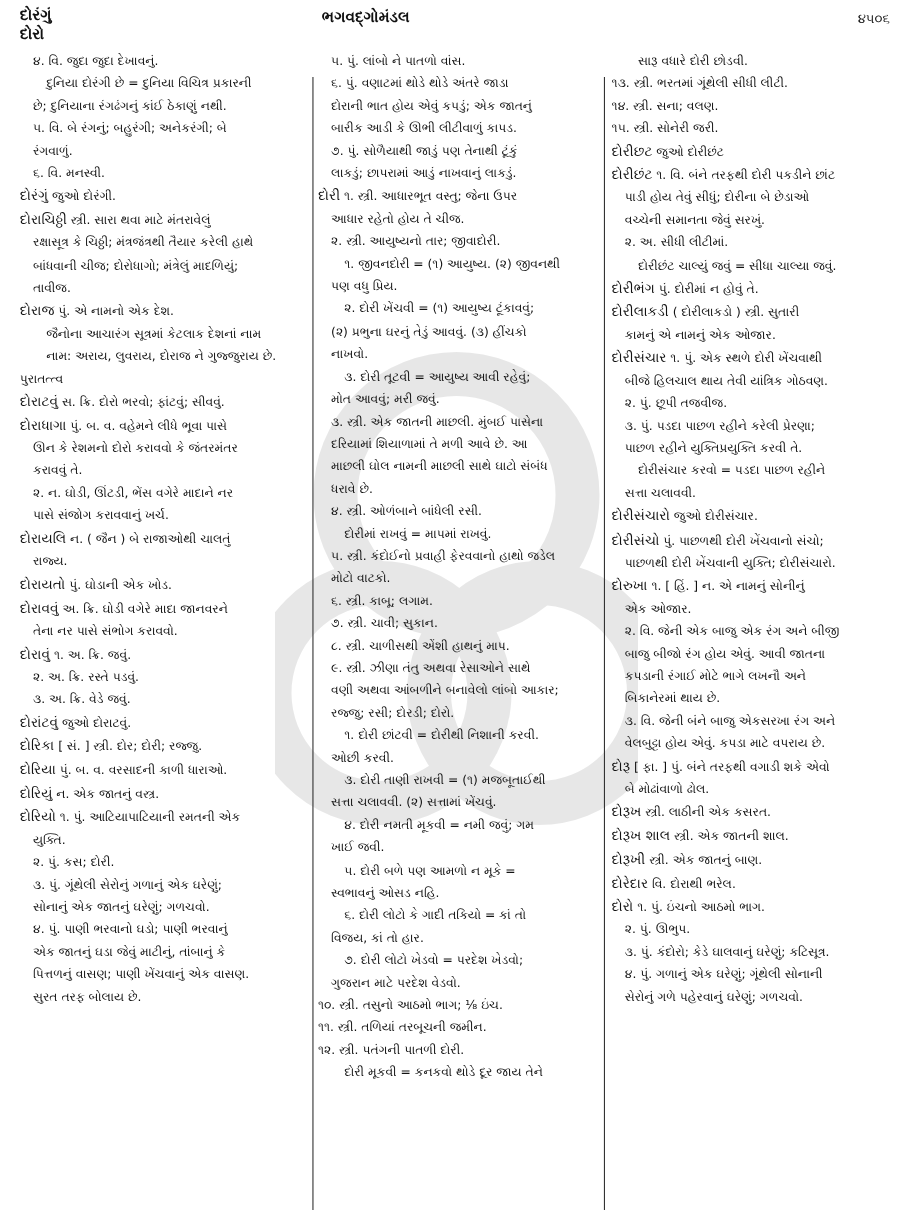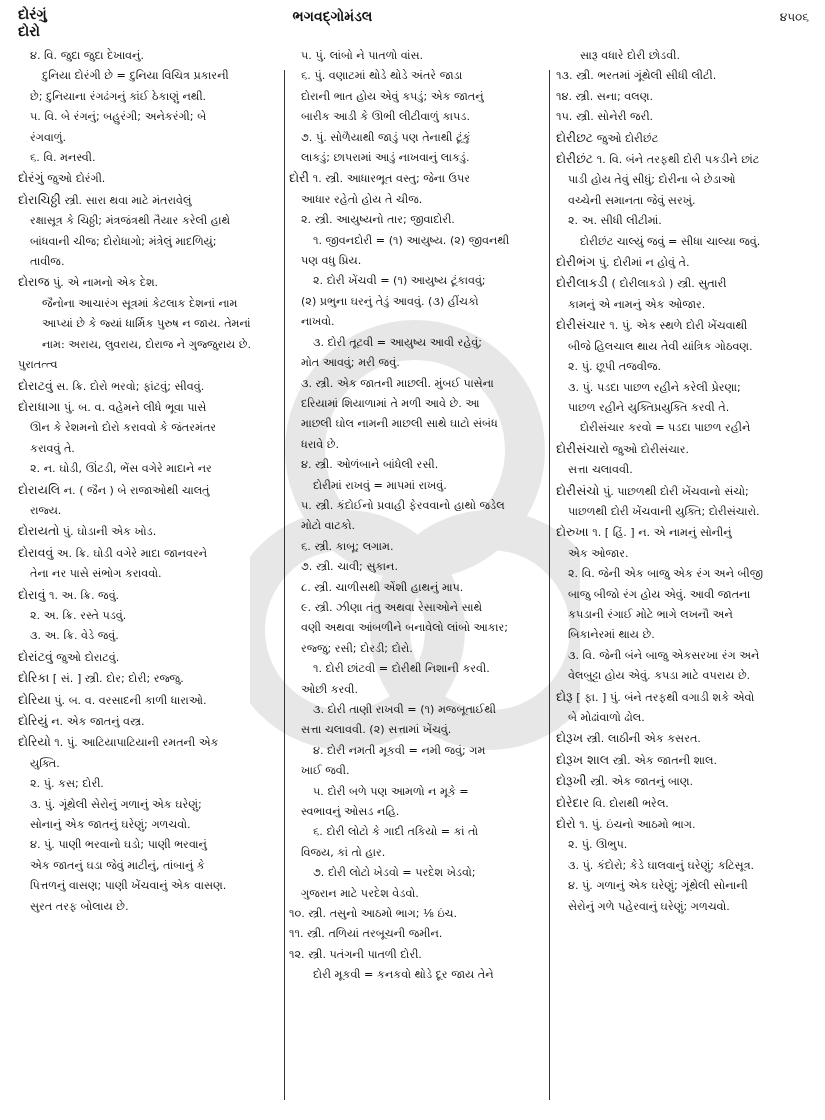--- a/index.html
+++ b/index.html
@@ -56,28 +56,28 @@
     <div class="ln i1"><span>૫. વિ. બે રંગનું; બહુરંગી; અનેકરંગી; બે</span></div>
     <div class="ln i1"><span>રંગવાળું.</span></div>
     <div class="ln i1"><span>૬. વિ. મનસ્વી.</span></div>
     <div class="ln "><span class="hw">દોરંગું</span><span> જુઓ દોરંગી.</span></div>
     <div class="ln "><span class="hw">દોરાચિઠ્ઠી</span><span> સ્ત્રી. સારા થવા માટે મંતરાવેલું</span></div>
     <div class="ln i1"><span>રક્ષાસૂત્ર કે ચિઠ્ઠી; મંત્રજંત્રથી તૈયાર કરેલી હાથે</span></div>
     <div class="ln i1"><span>બાંધવાની ચીજ; દોરોધાગો; મંત્રેલું માદળિયું;</span></div>
     <div class="ln i1"><span>તાવીજ.</span></div>
     <div class="ln "><span class="hw">દોરાજ</span><span> પું. એ નામનો એક દેશ.</span></div>
     <div class="ln i2"><span>જૈનોના આચારંગ સૂત્રમાં કેટલાક દેશનાં નામ</span></div>
-    <div class="ln i2"><span>આપ્યાં છે કે જ્યાં ધાર્મિક પુરુષ ન જાય. તેમનાં</span></div>
     <div class="ln i2"><span>નામ: અરાય, લુવરાય, દોરાજ ને ગુજ્જુરાય છે.</span></div>
     <div class="ln ra"><span>પુરાતત્ત્વ</span></div>
     <div class="ln "><span class="hw">દોરાટવું</span><span> સ. ક્રિ. દોરો ભરવો; ફાંટવું; સીવવું.</span></div>
     <div class="ln "><span class="hw">દોરાધાગા</span><span> પું. બ. વ. વહેમને લીધે ભૂવા પાસે</span></div>
     <div class="ln i1"><span>ઊન કે રેશમનો દોરો કરાવવો કે જંતરમંતર</span></div>
     <div class="ln i1"><span>કરાવવું તે.</span></div>
     <div class="ln i1"><span>૨. ન. ઘોડી, ઊંટડી, ભેંસ વગેરે માદાને નર</span></div>
+    <div class="ln i1"><span>પાસે સંજોગ કરાવવાનું ખર્ચ.</span></div>
     <div class="ln "><span class="hw">દોરાયલિ</span><span> ન. ( જૈન ) બે રાજાઓથી ચાલતું</span></div>
     <div class="ln i1"><span>રાજ્ય.</span></div>
     <div class="ln "><span class="hw">દોરાયતો</span><span> પું. ઘોડાની એક ખોડ.</span></div>
     <div class="ln "><span class="hw">દોરાવવું</span><span> અ. ક્રિ. ઘોડી વગેરે માદા જાનવરને</span></div>
     <div class="ln i1"><span>તેના નર પાસે સંભોગ કરાવવો.</span></div>
     <div class="ln "><span class="hw">દોરાવું</span><span> ૧. અ. ક્રિ. જવું.</span></div>
     <div class="ln i1"><span>૨. અ. ક્રિ. રસ્તે પડવું.</span></div>
     <div class="ln i1"><span>૩. અ. ક્રિ. વેડે જવું.</span></div>
     <div class="ln "><span class="hw">દોરાંટવું</span><span> જુઓ દોરાટવું.</span></div>
     <div class="ln "><span class="hw">દોરિકા</span><span> [ સં. ] સ્ત્રી. દોર; દોરી; રજ્જુ.</span></div>
@@ -154,22 +154,22 @@
     <div class="ln i2"><span>દોરીછંટ ચાલ્યું જવું = સીધા ચાલ્યા જવું.</span></div>
     <div class="ln "><span class="hw">દોરીભંગ</span><span> પું. દોરીમાં ન હોવું તે.</span></div>
     <div class="ln "><span class="hw">દોરીલાકડી</span><span> ( દોરીલાકડો ) સ્ત્રી. સુતારી</span></div>
     <div class="ln i1"><span>કામનું એ નામનું એક ઓજાર.</span></div>
     <div class="ln "><span class="hw">દોરીસંચાર</span><span> ૧. પું. એક સ્થળે દોરી ખેંચવાથી</span></div>
     <div class="ln i1"><span>બીજે હિલચાલ થાય તેવી યાંત્રિક ગોઠવણ.</span></div>
     <div class="ln i1"><span>૨. પું. છૂપી તજવીજ.</span></div>
     <div class="ln i1"><span>૩. પું. પડદા પાછળ રહીને કરેલી પ્રેરણા;</span></div>
     <div class="ln i1"><span>પાછળ રહીને યુક્તિપ્રયુક્તિ કરવી તે.</span></div>
     <div class="ln i2"><span>દોરીસંચાર કરવો = પડદા પાછળ રહીને</span></div>
+    <div class="ln i1"><span>સત્તા ચલાવવી.</span></div>
     <div class="ln "><span class="hw">દોરીસંચારો</span><span> જુઓ દોરીસંચાર.</span></div>
-    <div class="ln i1"><span>સત્તા ચલાવવી.</span></div>
     <div class="ln "><span class="hw">દોરીસંચો</span><span> પું. પાછળથી દોરી ખેંચવાનો સંચો;</span></div>
     <div class="ln i1"><span>પાછળથી દોરી ખેંચવાની યુક્તિ; દોરીસંચારો.</span></div>
     <div class="ln "><span class="hw">દોરુખા</span><span> ૧. [ હિં. ] ન. એ નામનું સોનીનું</span></div>
     <div class="ln i1"><span>એક ઓજાર.</span></div>
     <div class="ln i1"><span>૨. વિ. જેની એક બાજુ એક રંગ અને બીજી</span></div>
     <div class="ln i1"><span>બાજુ બીજો રંગ હોય એવું. આવી જાતના</span></div>
     <div class="ln i1"><span>કપડાની રંગાઈ મોટે ભાગે લખનૌ અને</span></div>
     <div class="ln i1"><span>બિકાનેરમાં થાય છે.</span></div>
     <div class="ln i1"><span>૩. વિ. જેની બંને બાજુ એકસરખા રંગ અને</span></div>
     <div class="ln i1"><span>વેલબુટ્ટા હોય એવું. કપડા માટે વપરાય છે.</span></div>

